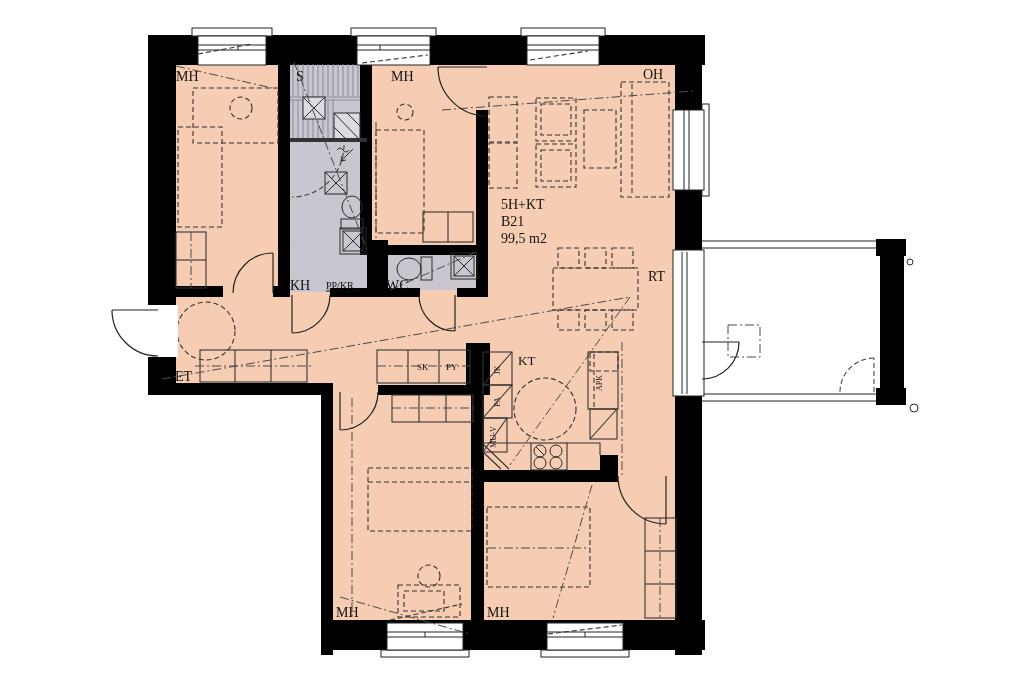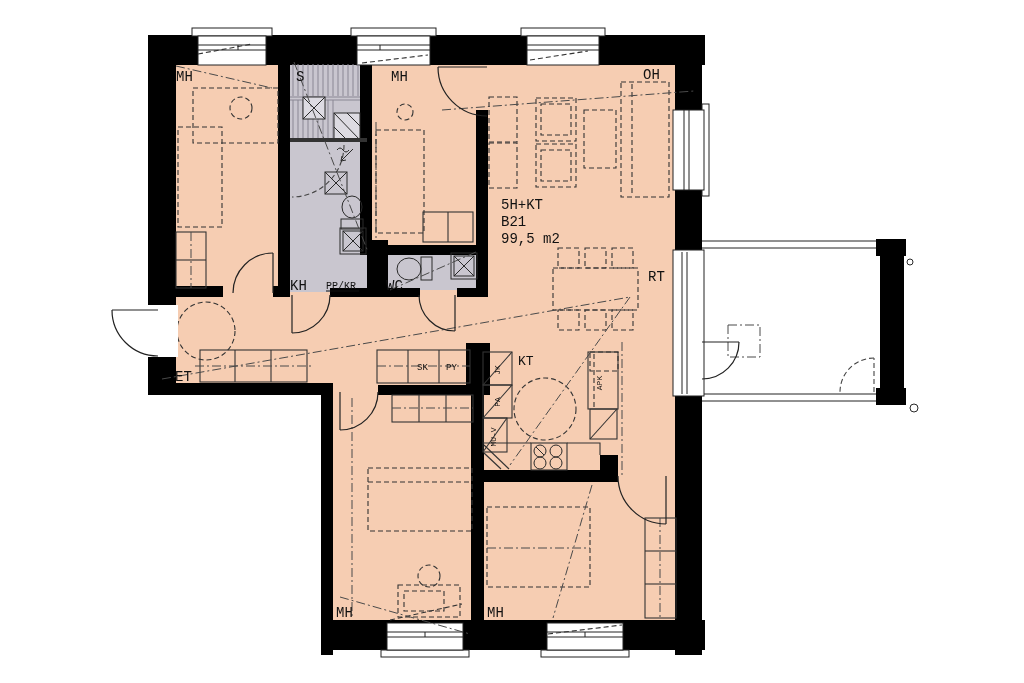--- a/index.html
+++ b/index.html
@@ -1,16 +1,16 @@
 <!DOCTYPE html>
 <html style="--floor: #f6cdb2; --wet_room: #c9c6cf; --wall: #000000; --line: #333333; --background: #ffffff;"><head>
 <meta charset="utf-8">
 <style>
   html,body{margin:0;padding:0;background:#fff;}
-  #stage{position:relative;width:1024px;height:678px;background:var(--background,#fff);font-family:Liberation Mono, monospace;}
+  #stage{position:relative;width:1024px;height:678px;background:var(--background,#fff);font-family:Liberation Serif, serif;}
   svg{position:absolute;left:0;top:0;}
   .floor{fill:var(--floor,#f6cdb2);}
   .wet{fill:var(--wet_room,#c9c6cf);}
   .wall{fill:var(--wall,#000);shape-rendering:crispEdges;}
   .win{fill:#fff;stroke:#222;stroke-width:1;}
   .winline{stroke:#222;stroke-width:1;fill:none;}
   .solid{stroke:#333;stroke-width:1.1;fill:none;}
   .furn{stroke:#333;stroke-width:1.1;fill:none;stroke-dasharray:5 3;}
   .refl{stroke:#4a4a4a;stroke-width:1;fill:none;stroke-dasharray:9 3 2 3;}
   .door{stroke:#222;stroke-width:1.2;fill:none;}

